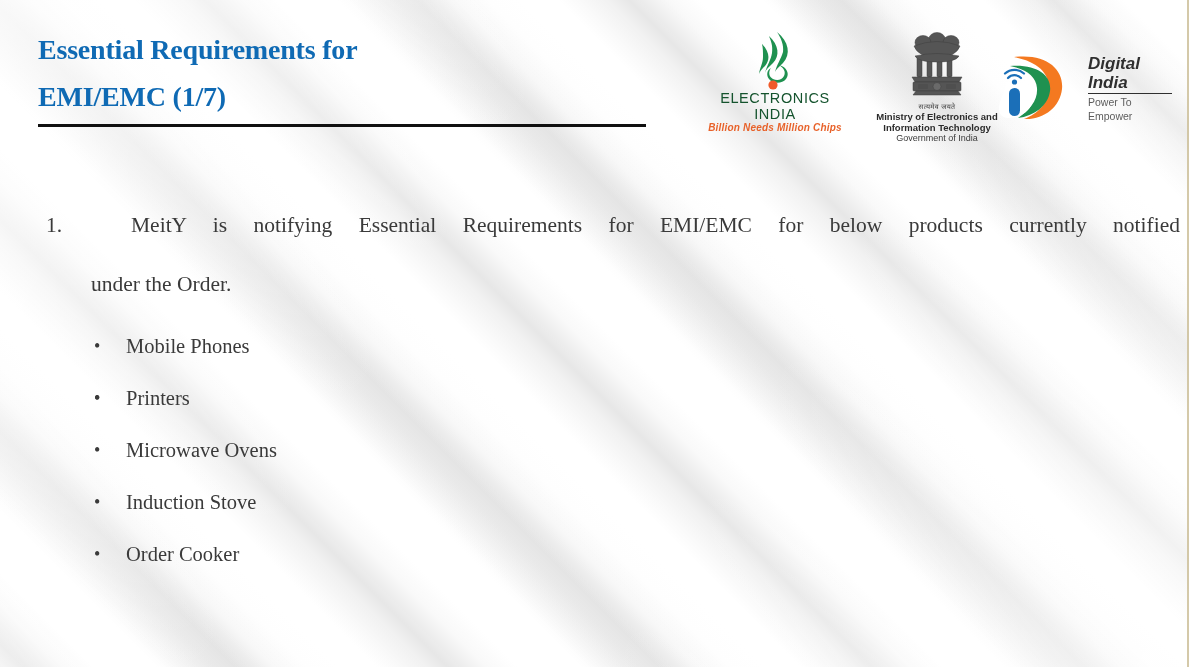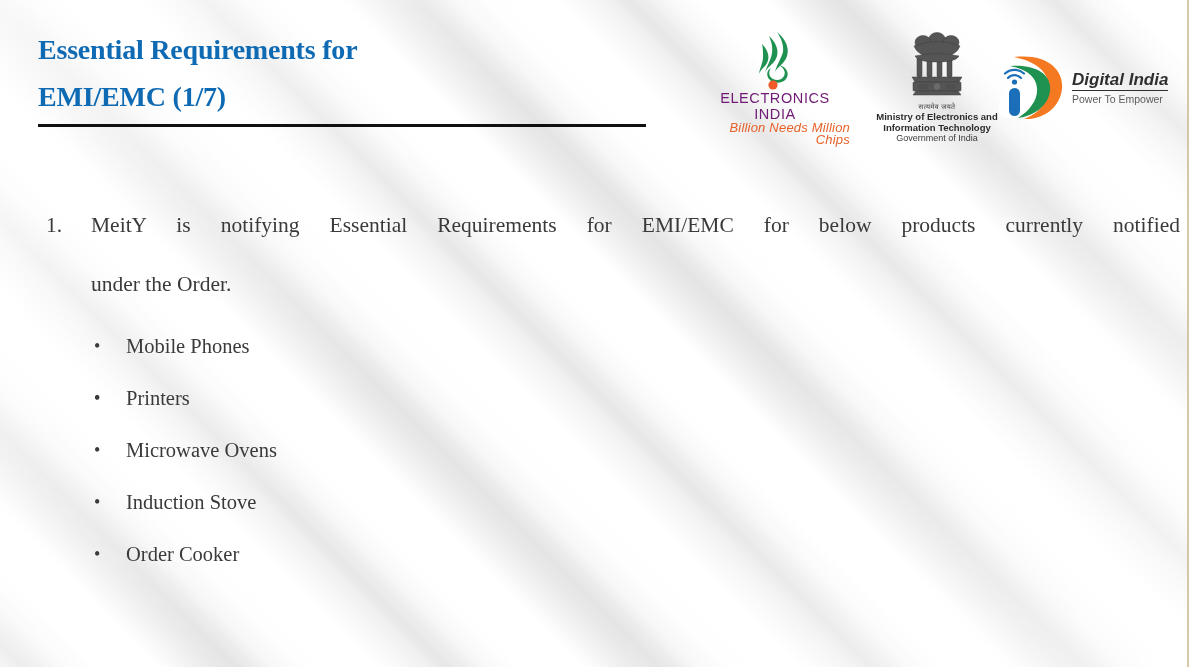--- a/index.html
+++ b/index.html
@@ -122,32 +122,31 @@
   .logo-ei { left: 6px; top: 4px; width: 150px; }
   .ei-mark {
     position: relative;
     height: 60px;
     width: 100%;
   }
   .ei-name {
     font-family: "Liberation Sans", sans-serif;
     font-size: 14.5px;
     letter-spacing: .6px;
-    color: #701a75;
+    color: #14532d;
     line-height: 16px;
   }
   .ei-tag {
     font-family: "Liberation Sans", sans-serif;
     font-style: italic;
-    font-weight: normal;
-    font-size: 13px;
+    font-weight: bold;
+    font-size: 10px;
     letter-spacing: .2px;
     color: #e8622a;
     line-height: 12px;
-    text-align: right;
   }
 
   
   .logo-meity { left: 166px; top: 0px; width: 130px; margin-left: 12px; }
   .meity-emblem {
     height: 76px;
     display: flex;
     align-items: flex-end;
     justify-content: center;
   }
@@ -173,21 +172,21 @@
   }
 
   
   .logo-di { left: 300px; top: 26px; width: 178px; }
   .di-row {
     display: flex;
     align-items: center;
     justify-content: flex-start;
   }
   .di-mark { width: 76px; height: 72px; flex: none; }
-  .di-text { margin-left: 2px; text-align: left; }
+  .di-text { margin-left: 18px; text-align: left; }
   .di-name {
     font-family: "Liberation Sans", sans-serif;
     font-weight: bold;
     font-style: italic;
     font-size: 17px;
     color: #2f2f2f;
     line-height: 19px;
     border-bottom: 1.6px solid #2f2f2f;
     display: inline-block;
     padding-bottom: 1px;
@@ -225,20 +224,21 @@
     color: #3a3a3a;
   }
   .num-item .para {
     display: block;
   }
   .num-item .para .l1 {
     display: block;
     text-align: justify;
     text-align-last: justify;
     white-space: normal;
+    margin-left: 40px;
   }
   .num-item .para .l2 {
     display: block;
   }
 
   .bullets {
     margin-top: 6px;
     padding: 0;
     list-style: none;
   }

